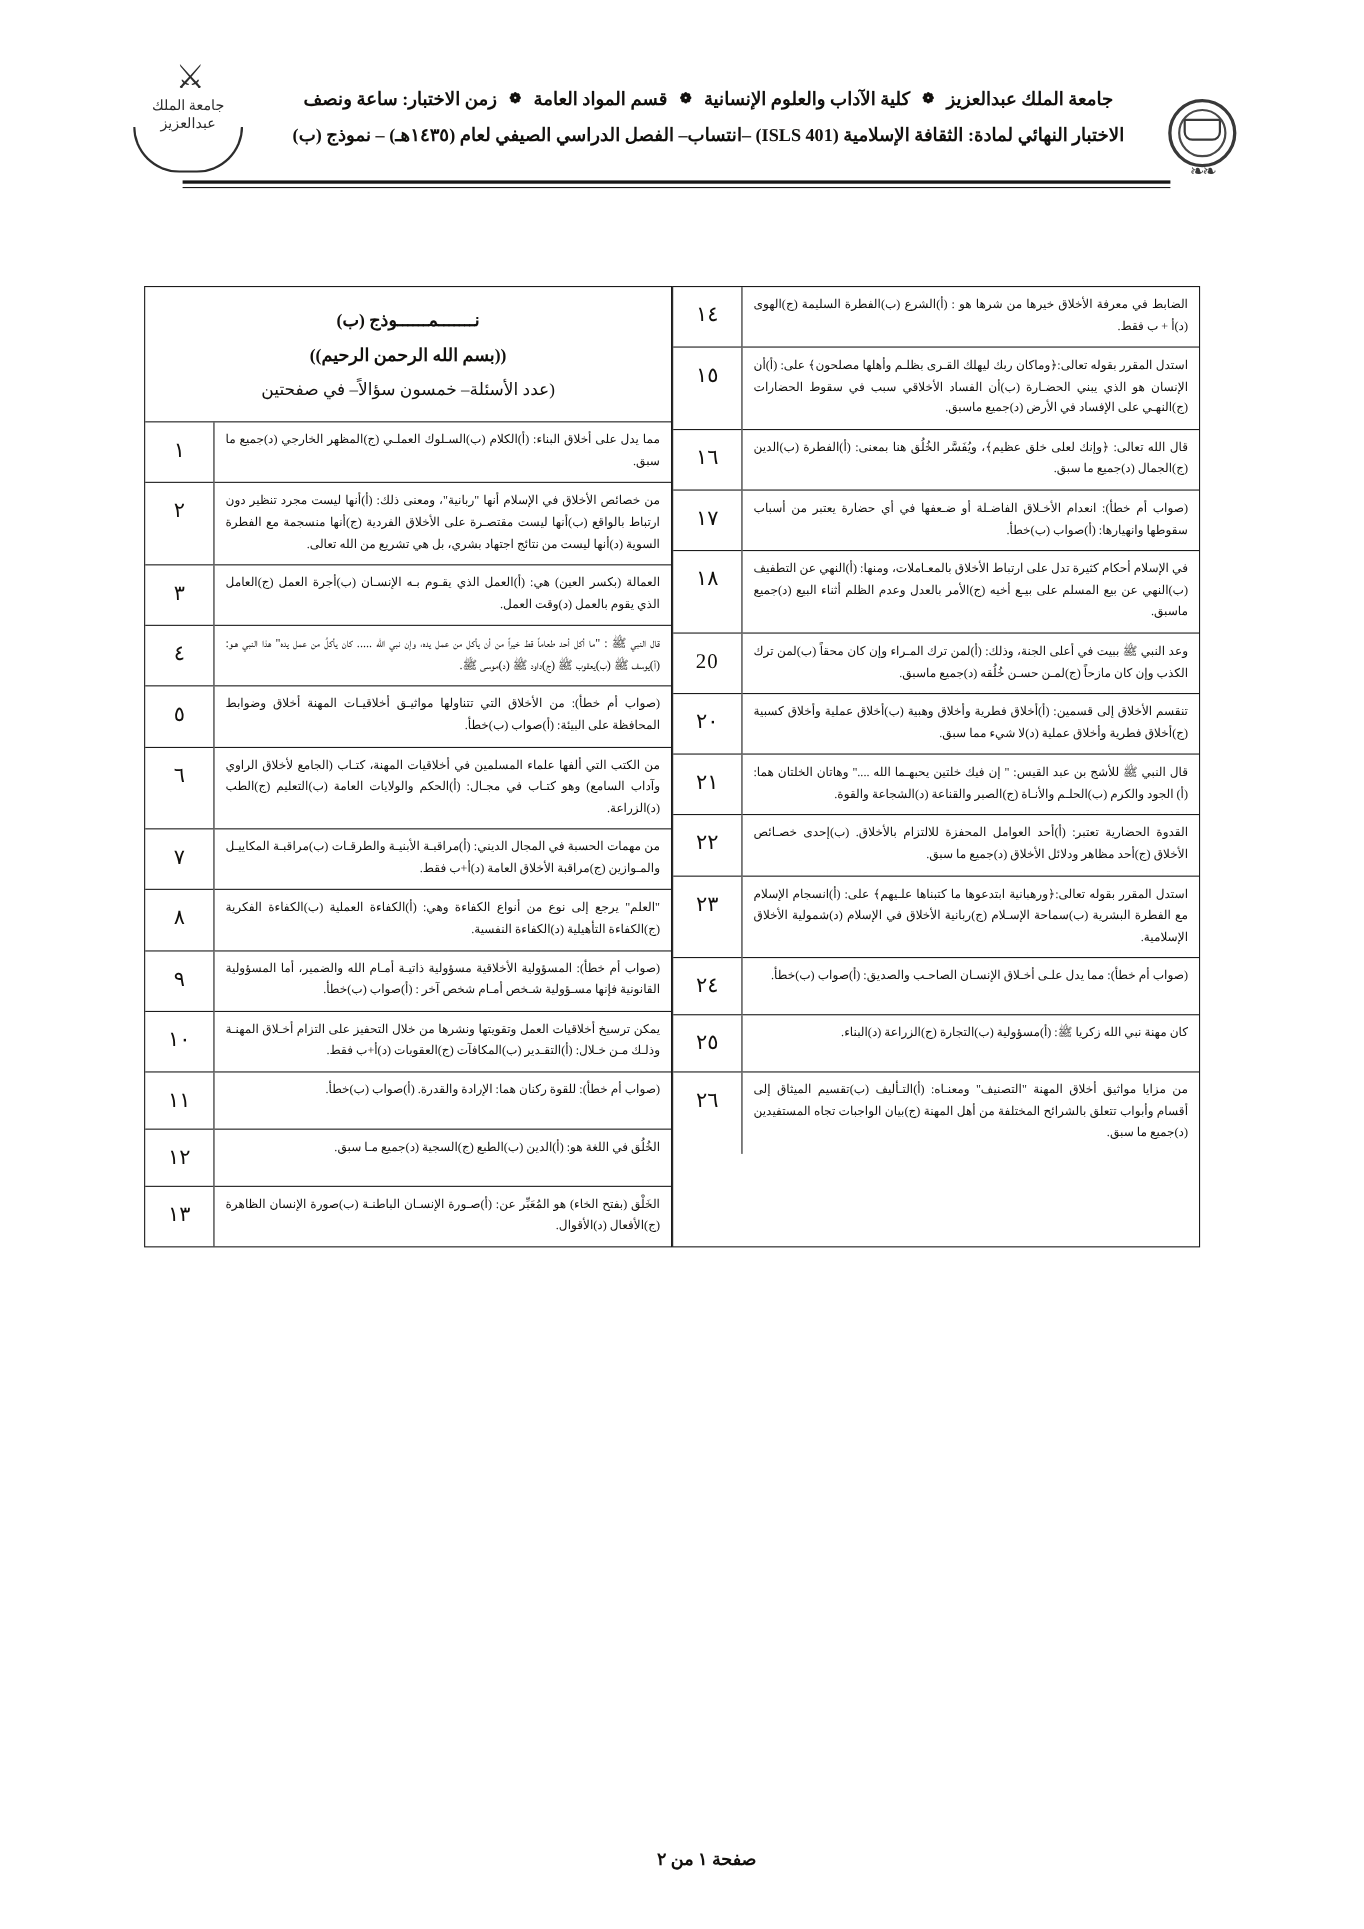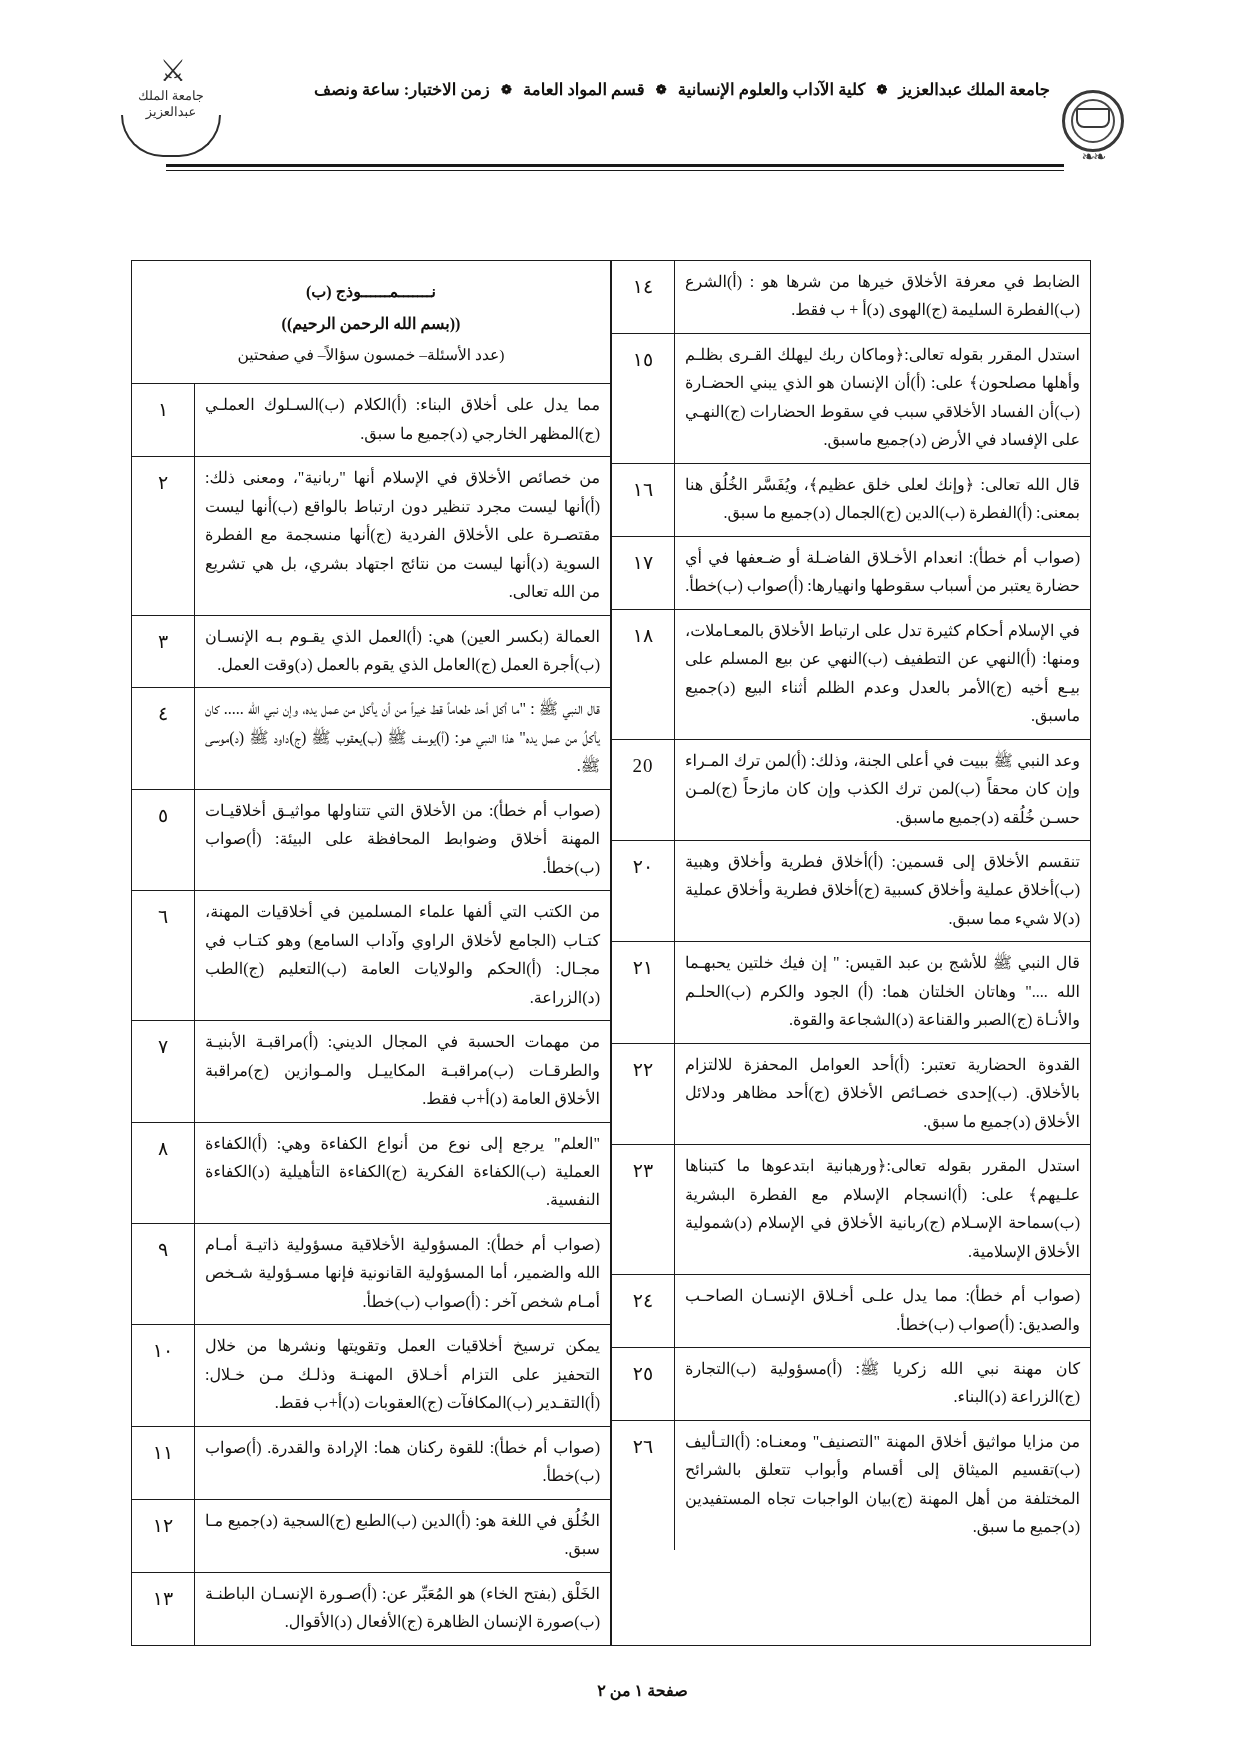--- a/index.html
+++ b/index.html
@@ -107,21 +107,21 @@
     border-radius: 0 0 48px 48px;
     position: relative;
     top: -6px;
   }
 
   .header-lines {
     position: absolute;
     left: 168px;
     right: 120px;
     top: 28px;
-    text-align: right;
+    text-align: center;
   }
   .header-line1 {
     font-size: 16.5px;
     font-weight: bold;
     letter-spacing: 0px;
     white-space: nowrap;
   }
   .header-line1 .sep {
     display: inline-block;
     margin: 0 7px;
@@ -183,21 +183,21 @@
 
   table.qs {
     width: 100%;
     border-collapse: collapse;
     table-layout: fixed;
   }
   table.qs td {
     border-top: 1.2px solid #1d1d1d;
     vertical-align: top;
     padding: 7px 10px 8px 10px;
-    font-size: 16px;
+    font-size: 11px;
     line-height: 1.78;
     text-align: justify;
     text-justify: inter-word;
   }
   table.qs tr:first-child td { border-top: none; }
   table.qs td.num {
     width: 42px;
     text-align: center;
     border-right: 1.2px solid #1d1d1d;
     font-size: 19px;
@@ -240,20 +240,21 @@
     <div class="header-lines">
       <div class="header-line1">
         <span>جامعة الملك عبدالعزيز</span>
         <span class="sep">❁</span>
         <span>كلية الآداب والعلوم الإنسانية</span>
         <span class="sep">❁</span>
         <span>قسم المواد العامة</span>
         <span class="sep">❁</span>
         <span>زمن الاختبار: ساعة ونصف</span>
       </div>
+      <div class="header-line2">الاختبار النهائي لمادة: الثقافة الإسلامية (ISLS 401) –انتساب– الفصل الدراسي الصيفي لعام (١٤٣٥هـ) – نموذج (ب)</div>
     </div>
 
     <div class="rule"></div>
   </div>
 
   <div class="content">
 
     <div class="col left">
       <table class="qs">
         <tbody>

